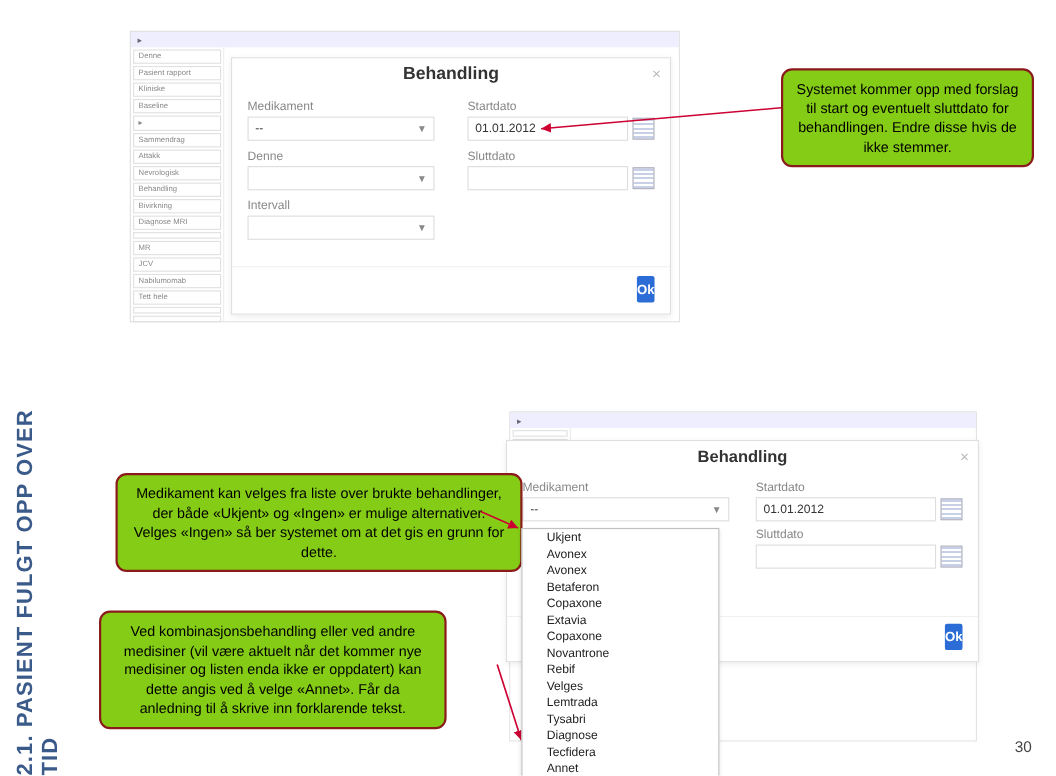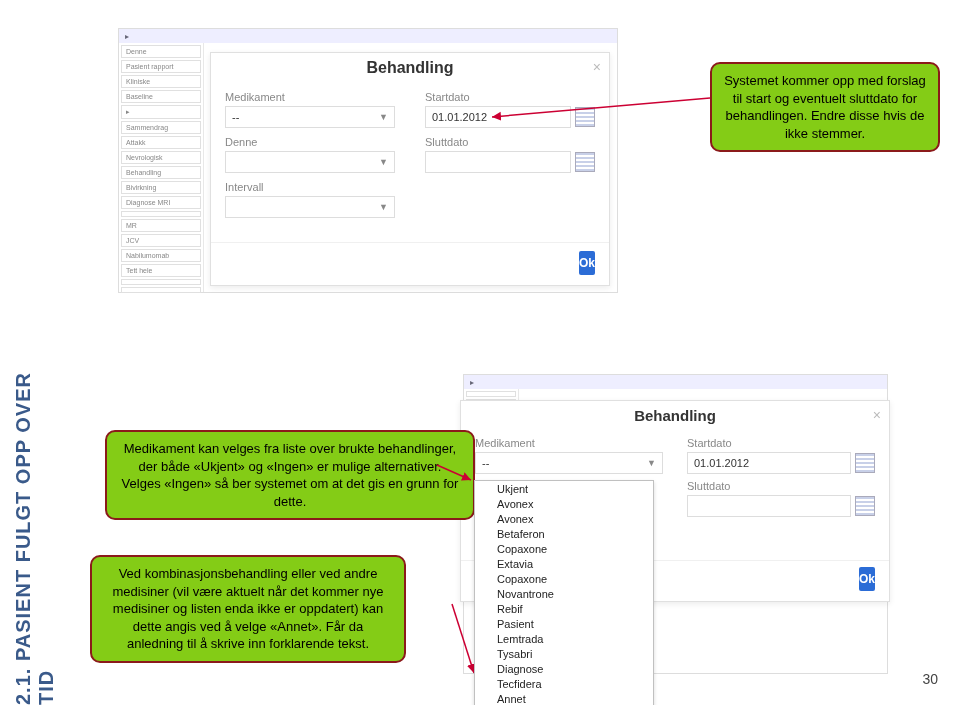--- a/index.html
+++ b/index.html
@@ -347,21 +347,21 @@
 <div class="dropdown-list" id="dropdown" style="left:474px; top:480px; width:180px;">
     <div class="opt">Ukjent</div>
     <div class="opt">Avonex</div>
     <div class="opt">Avonex</div>
     <div class="opt">Betaferon</div>
     <div class="opt">Copaxone</div>
     <div class="opt">Extavia</div>
     <div class="opt">Copaxone</div>
     <div class="opt">Novantrone</div>
     <div class="opt">Rebif</div>
-    <div class="opt">Pasient</div>
+    <div class="opt">Velges</div>
     <div class="opt">Lemtrada</div>
     <div class="opt">Tysabri</div>
     <div class="opt">Diagnose</div>
     <div class="opt">Tecfidera</div>
     <div class="opt">Annet</div>
   </div>
 
 <div class="callout c2">Medikament kan velges fra liste over brukte behandlinger, der både «Ukjent» og «Ingen» er mulige alternativer. Velges «Ingen» så ber systemet om at det gis en grunn for dette.</div>
 <svg class="arrow" style="left:435px; top:460px; width:40px; height:30px;">
   <defs>

